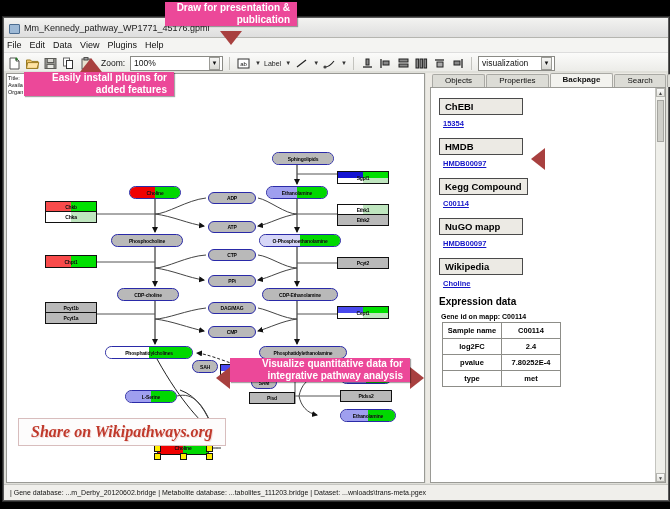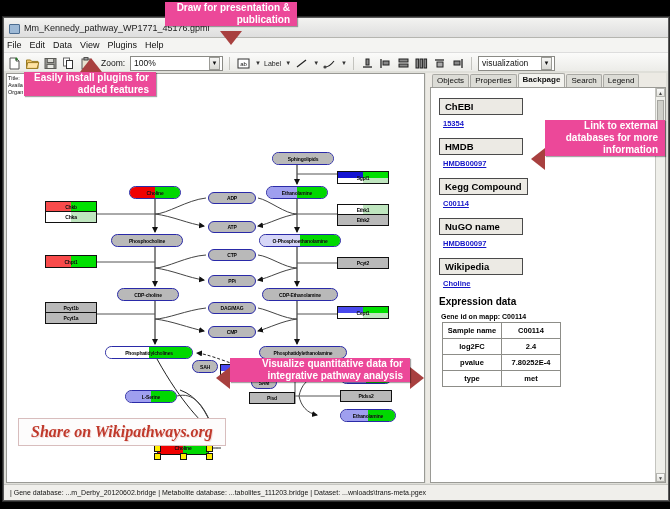--- a/index.html
+++ b/index.html
@@ -34,21 +34,21 @@
   .mini-drop{font-size:6px;color:#333;margin-left:1px;}
   .tlabel{font-size:7px;color:#222;}
 
   
   .body{position:absolute;left:0;top:53px;right:0;bottom:15px;display:flex;background:#dfdfd9;}
   .canvaswrap{position:relative;flex:1 1 auto;margin:2px 0 2px 2px;background:#fff;border:1px solid #9a9a95;overflow:hidden;}
   .sideinfo{position:absolute;left:1px;top:1px;font-size:5.5px;color:#111;line-height:7px;z-index:3;}
 
   .rightpanel{position:relative;width:240px;margin:2px 2px 2px 1px;background:#eceae4;display:flex;flex-direction:column;}
   .tabrow{display:flex;align-items:flex-end;height:14px;padding-left:6px;gap:1px;}
-  .tab{font-size:8px;padding:1px 4px;border:1px solid #a9a9a4;border-bottom:none;background:#dcdcd6;color:#111;
+  .tab{font-size:8px;padding:1px 12px;border:1px solid #a9a9a4;border-bottom:none;background:#dcdcd6;color:#111;
        border-radius:2px 2px 0 0;line-height:10px;}
   .tab.active{background:#f3f3ef;font-weight:bold;padding-bottom:2px;}
   .panelbody{flex:1 1 auto;background:#fff;border:1px solid #9a9a95;margin:0 0 0 4px;position:relative;overflow:hidden;}
   .scrollbar{position:absolute;right:0;top:0;bottom:0;width:9px;background:#efefea;border-left:1px solid #c4c4bf;}
   .scrollbar .thumb{position:absolute;left:1px;right:1px;top:12px;height:40px;background:#cfcfc9;border:1px solid #a5a5a0;}
   .scrollbar .ar{position:absolute;left:0;right:0;height:9px;background:linear-gradient(#fbfbfa,#e2e2dc);
       border:1px solid #b4b4af;box-sizing:border-box;display:flex;align-items:center;justify-content:center;font-size:5px;color:#444;}
   .scrollbar .ar.up{top:0}.scrollbar .ar.dn{bottom:0}
 
   .pcontent{position:absolute;left:0;top:0;right:10px;bottom:0;padding:8px 0 0 8px;}
@@ -474,21 +474,21 @@
             </div>
             <div class="dbgroup">
               <span class="dbhead">HMDB</span>
               <a class="dblink" href="#">HMDB00097</a>
             </div>
             <div class="dbgroup">
               <span class="dbhead">Kegg Compound</span>
               <a class="dblink" href="#">C00114</a>
             </div>
             <div class="dbgroup">
-              <span class="dbhead">NuGO name</span>
+              <span class="dbhead">NuGO mapp</span>
               <a class="dblink" href="#">HMDB00097</a>
             </div>
             <div class="dbgroup">
               <span class="dbhead">Wikipedia</span>
               <a class="dblink" href="#">Choline</a>
             </div>
 
             <div class="exph">Expression data</div>
             <div class="geneid">Gene id on mapp: C00114</div>
             <table class="exp">
@@ -523,24 +523,23 @@
     </div>
 
     <div class="statusbar">
       <span class="st">| Gene database: ...m_Derby_20120602.bridge | Metabolite database: ...tabolites_111203.bridge | Dataset:  ...wnloads\trans-meta.pgex</span>
     </div>
   </div>
 
   <div class="callout" style="left:165px;top:2px;width:132px;">Draw for presentation &amp; publication</div>
   <div class="arrowdown" style="left:220px;top:31px;"></div>
 
-  <div class="callout" style="left:24px;top:72px;width:132px;">Easily install plugins for added features</div>
+  <div class="callout" style="left:24px;top:72px;width:150px;">Easily install plugins for added features</div>
   <div class="arrowup" style="left:80px;top:58px;"></div>
 
-  <div class="callout" style="left:545px;top:120px;width:120px;">Link  to external databases  for more information</div>
   <div class="arrowleft" style="left:531px;top:148px;"></div>
 
   <div class="callout" style="left:230px;top:358px;width:180px;">Visualize quantitative data  for integrative pathway analysis</div>
   <div class="arrowleft" style="left:216px;top:367px;"></div>
   <div class="arrowright" style="left:410px;top:367px;"></div>
 
   <div class="sharebox" style="left:18px;top:418px;">
     <span>Share on Wikipathways.org</span>
   </div>
 

